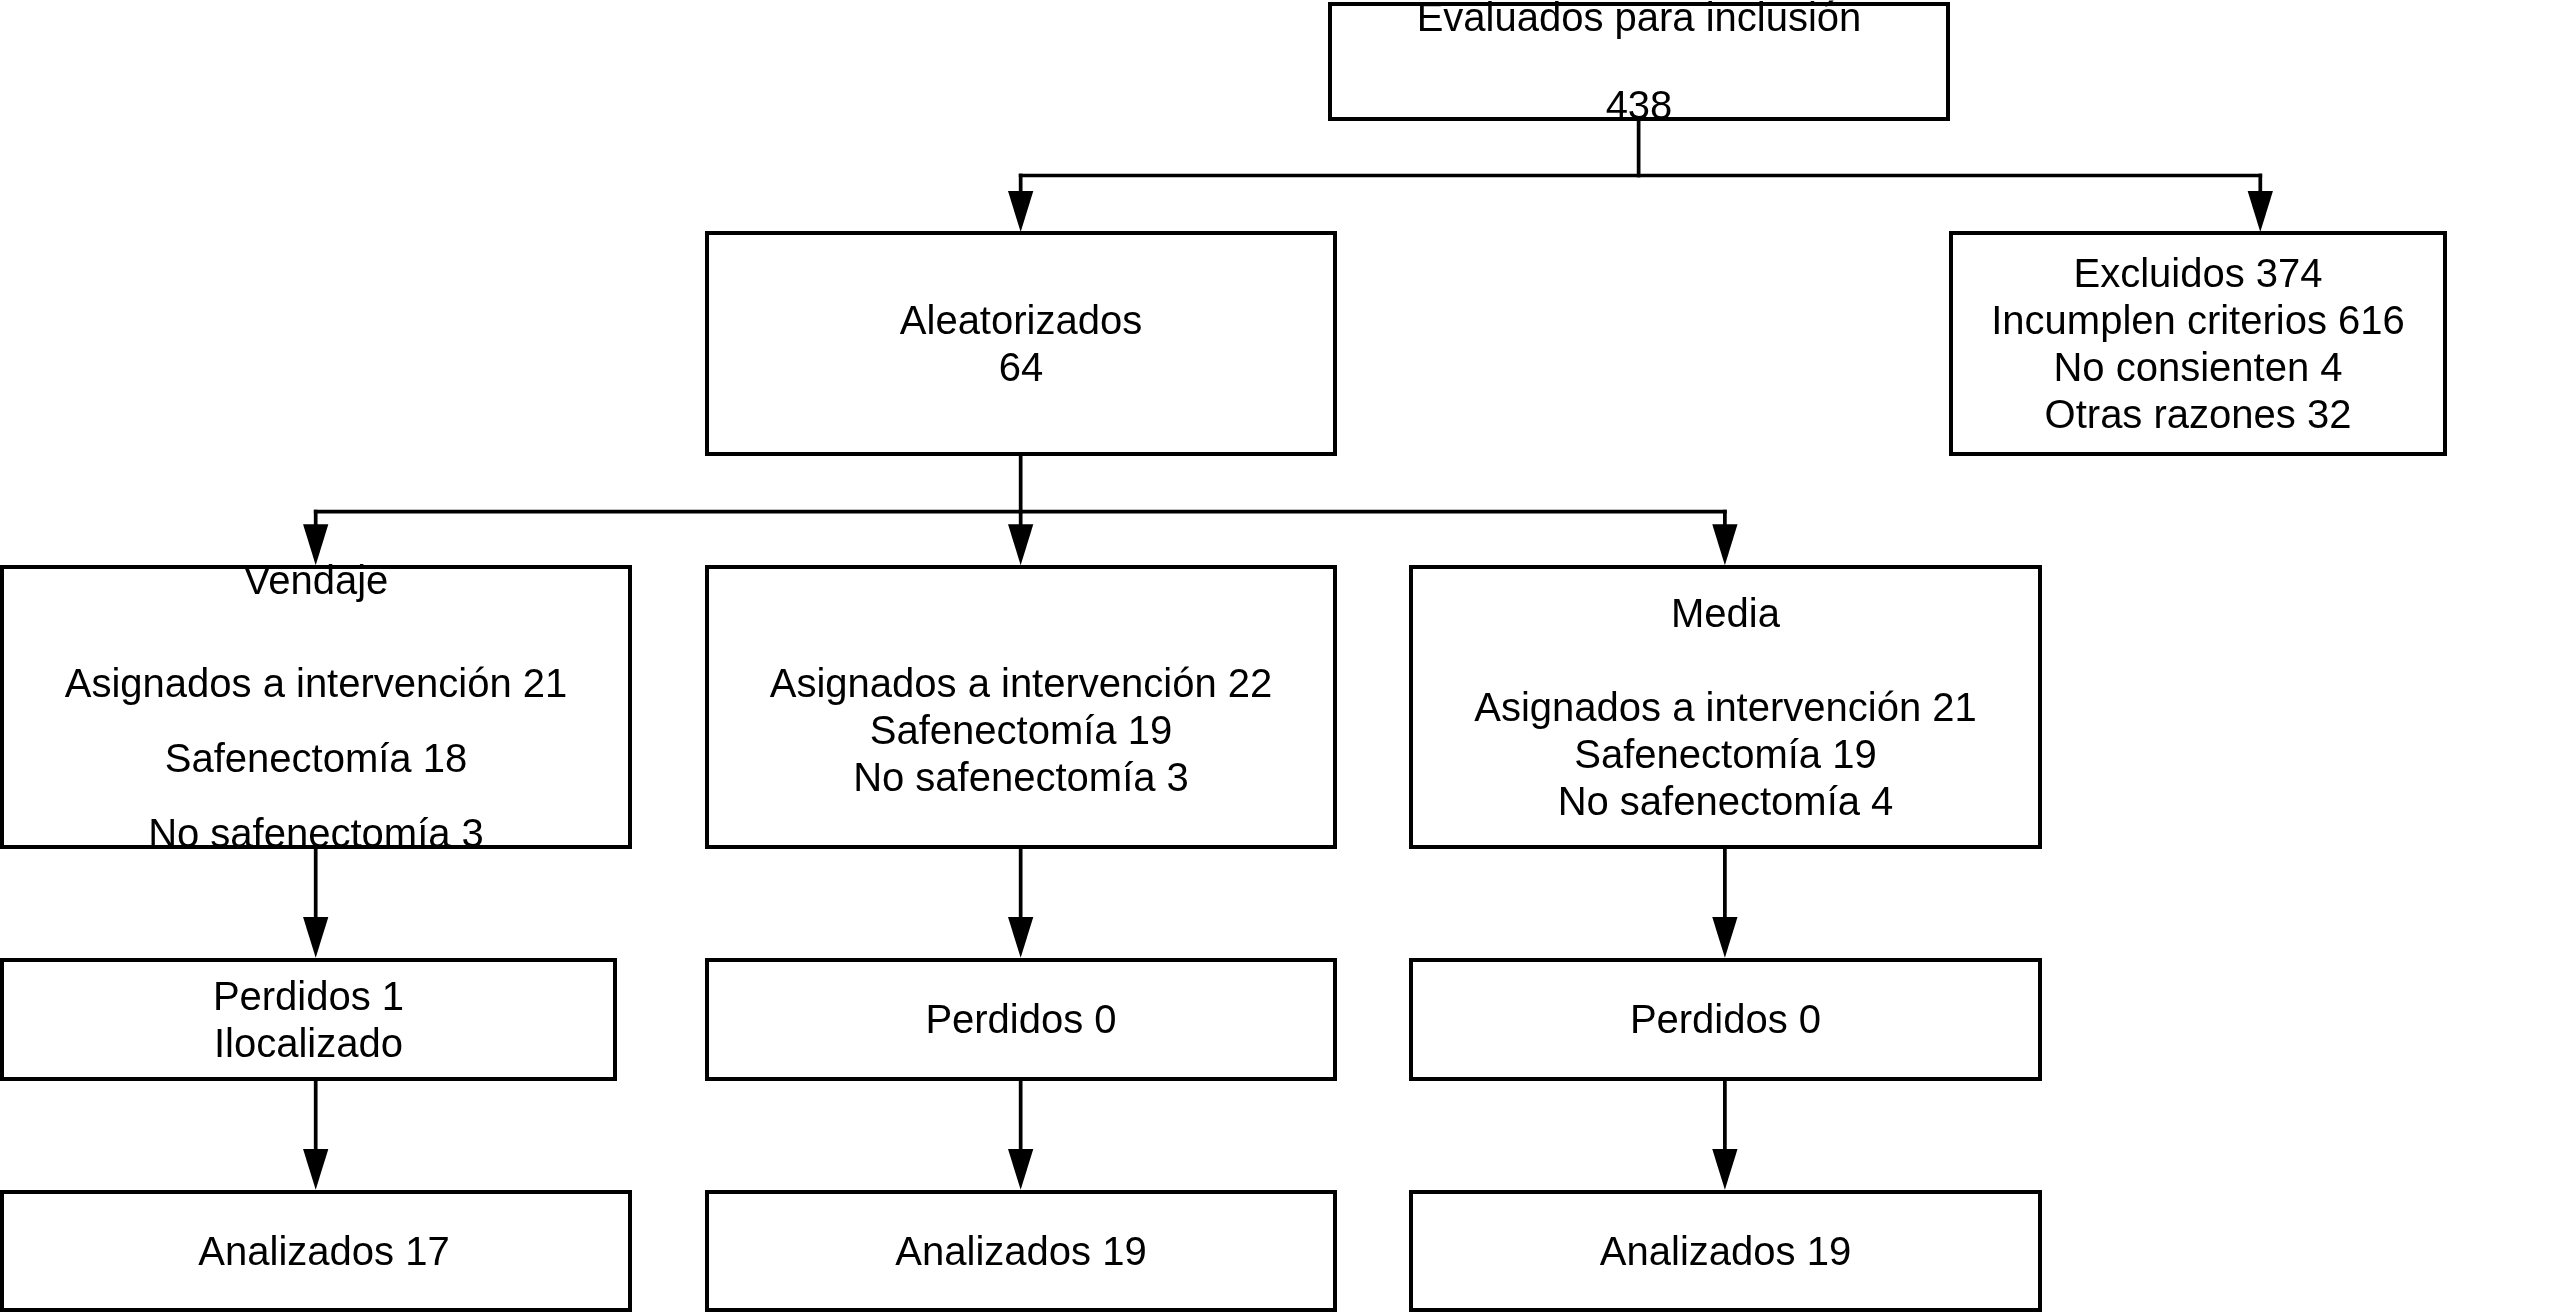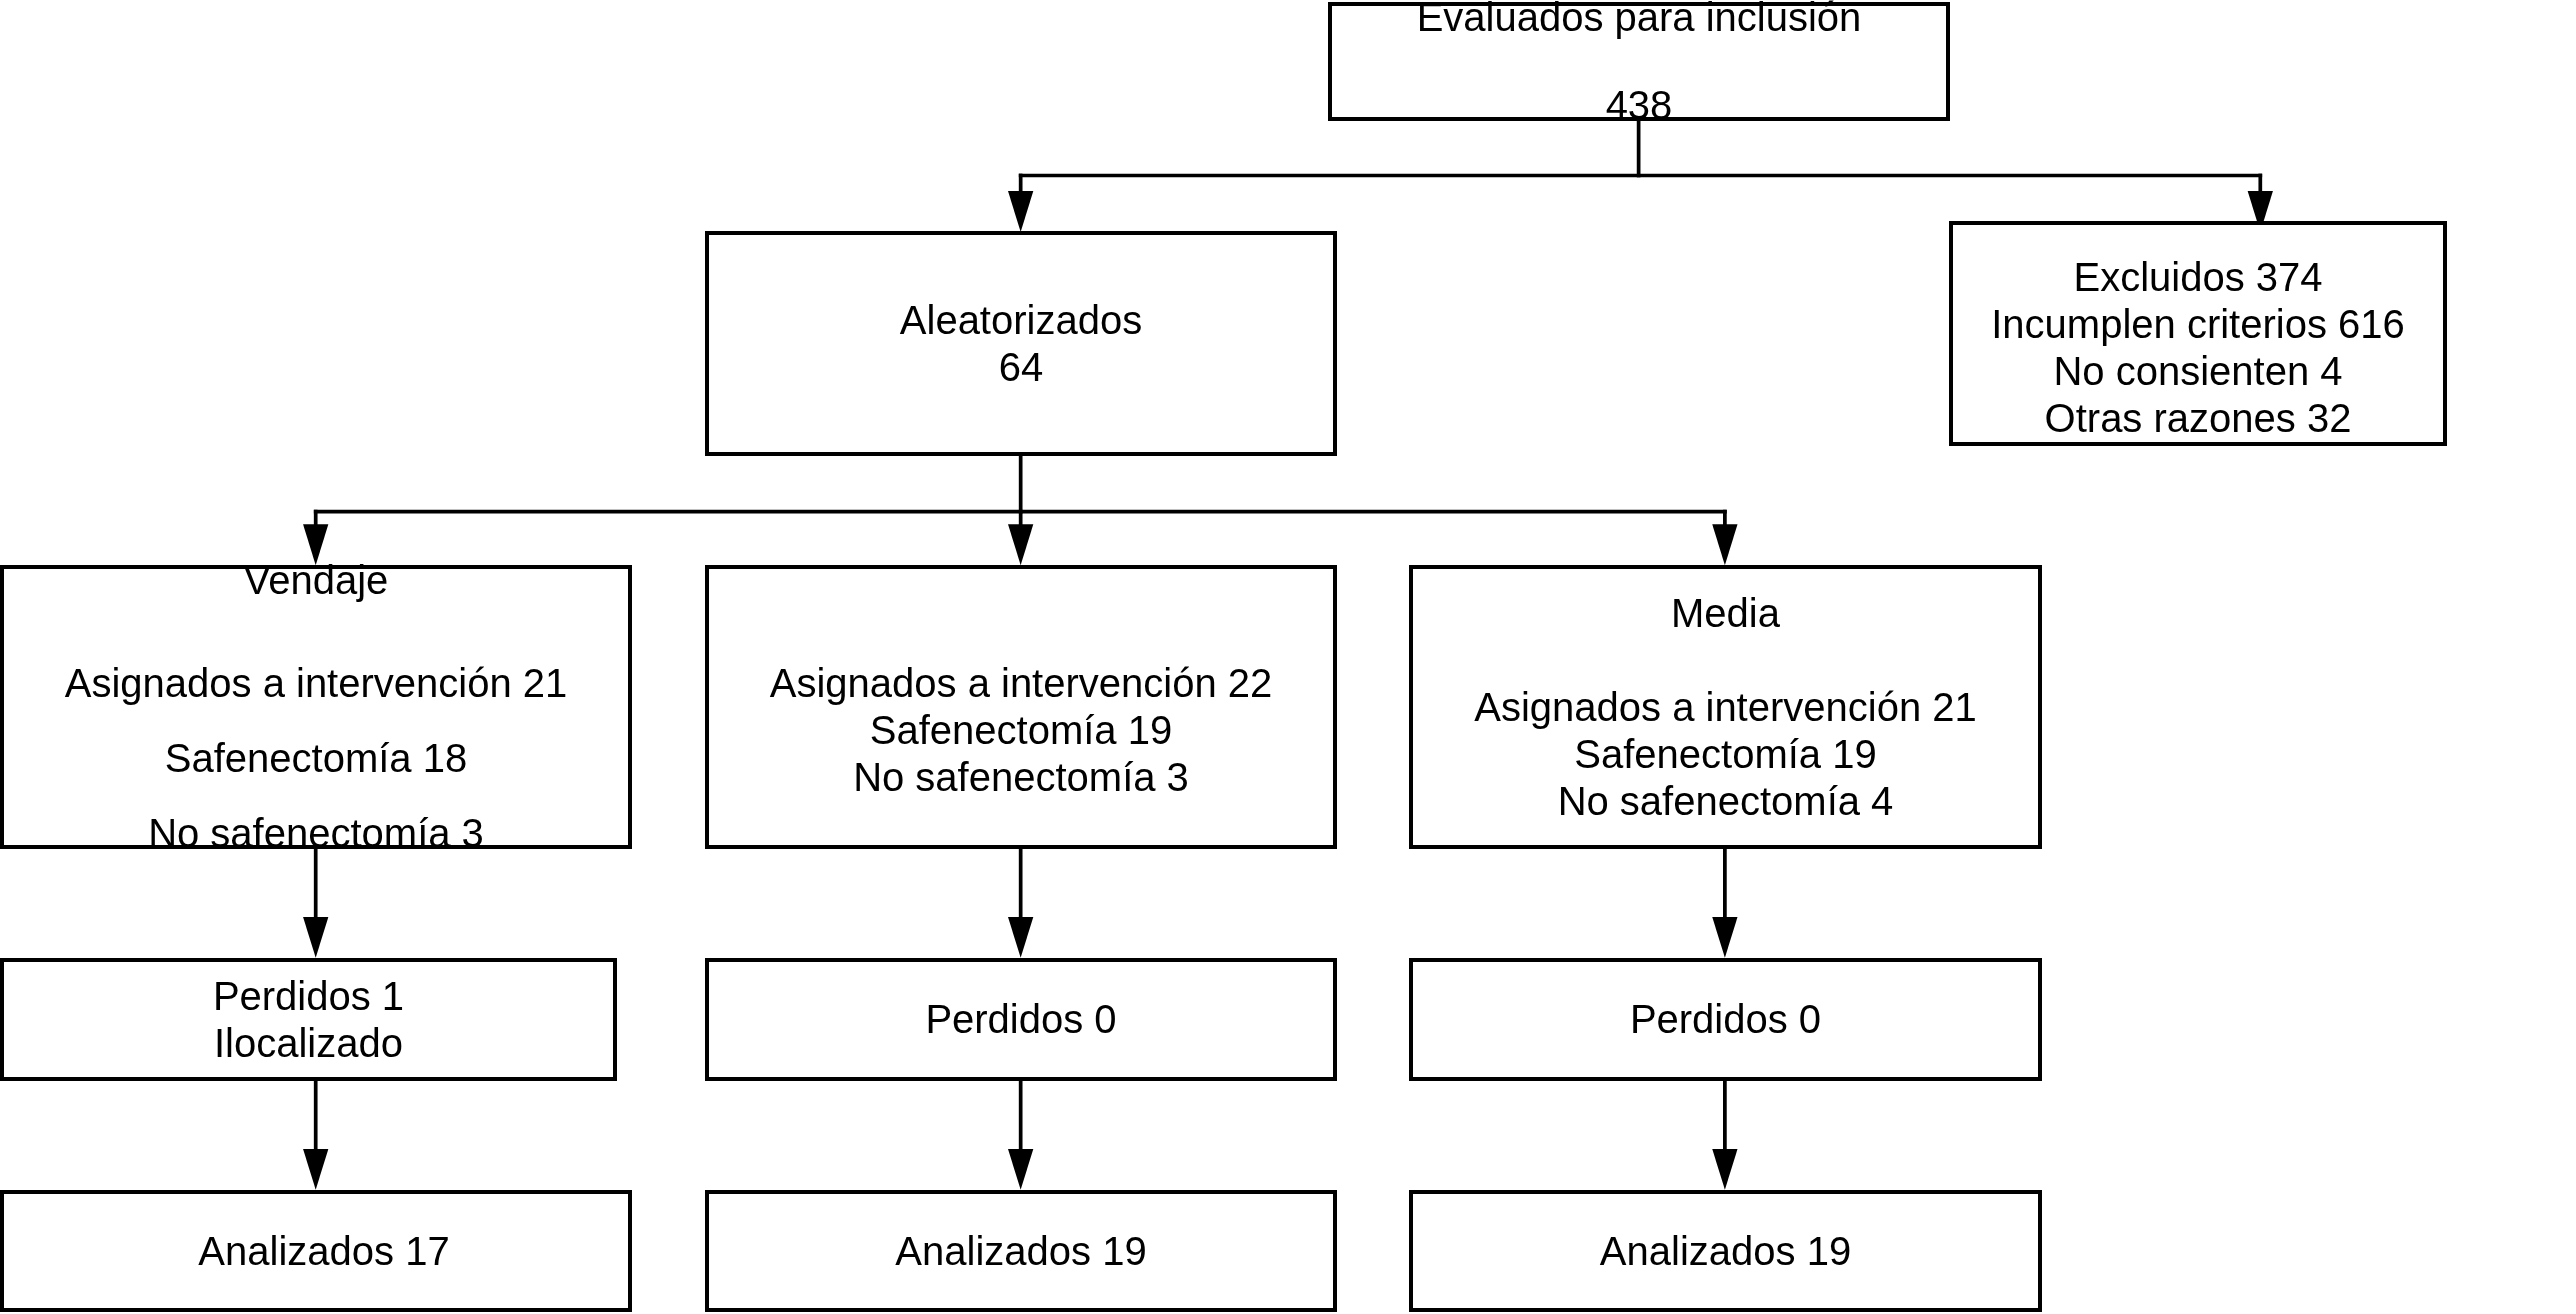--- a/index.html
+++ b/index.html
@@ -44,21 +44,21 @@
   .spacer-line {
     display: block;
     height: 47px;
     width: 100%;
   }
 
   
   .box-screening  { left: 1328px; top: 2.2px;    width: 622px; height: 119px; gap: 41px; }
   
   .box-randomized { left: 705px;  top: 231px;  width: 632px; height: 225px; justify-content: center; }
-  .box-excluded   { left: 1949px; top: 221px;  width: 498px; height: 225px; justify-content: flex-end; }
+  .box-excluded   { left: 1949px; top: 231px;  width: 498px; height: 225px; }
   
   .box-group-1    { left: 0px;    top: 565px;  width: 632px; height: 284px; gap: 28px; }
   .box-group-2    { left: 705px;  top: 565px;  width: 632px; height: 284px; }
   .box-group-3    { left: 1409px; top: 565px;  width: 633px; height: 284px; }
   
   .box-lost-1     { left: 0px;    top: 958px; width: 617px; height: 123px; align-items: center; }
   .box-lost-2     { left: 705px;  top: 958px; width: 632px; height: 123px; }
   .box-lost-3     { left: 1409px; top: 958px; width: 633px; height: 123px; }
   
   .box-analyzed-1 { left: 0px;    top: 1190px; width: 632px; height: 122px; padding-left: 16px; }

